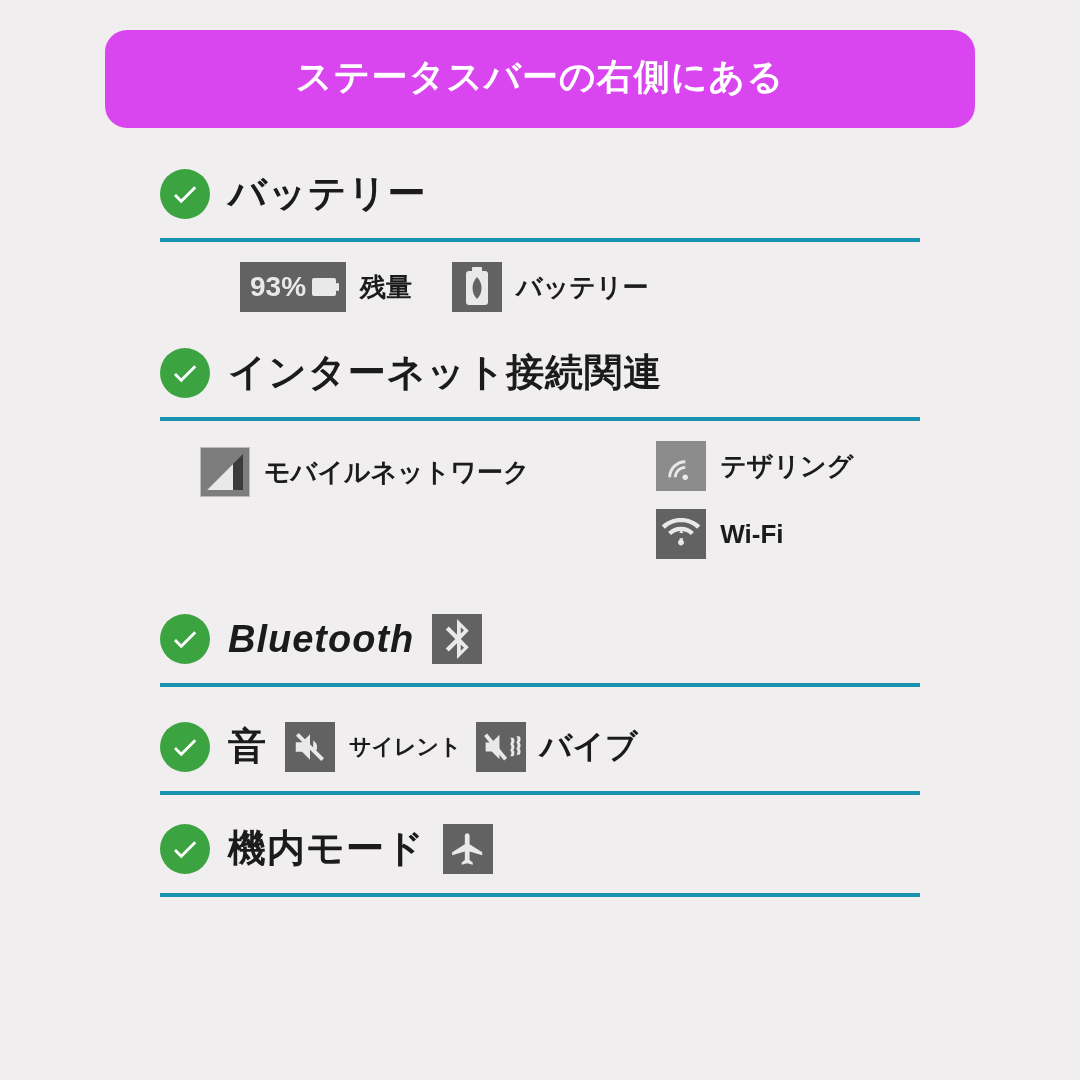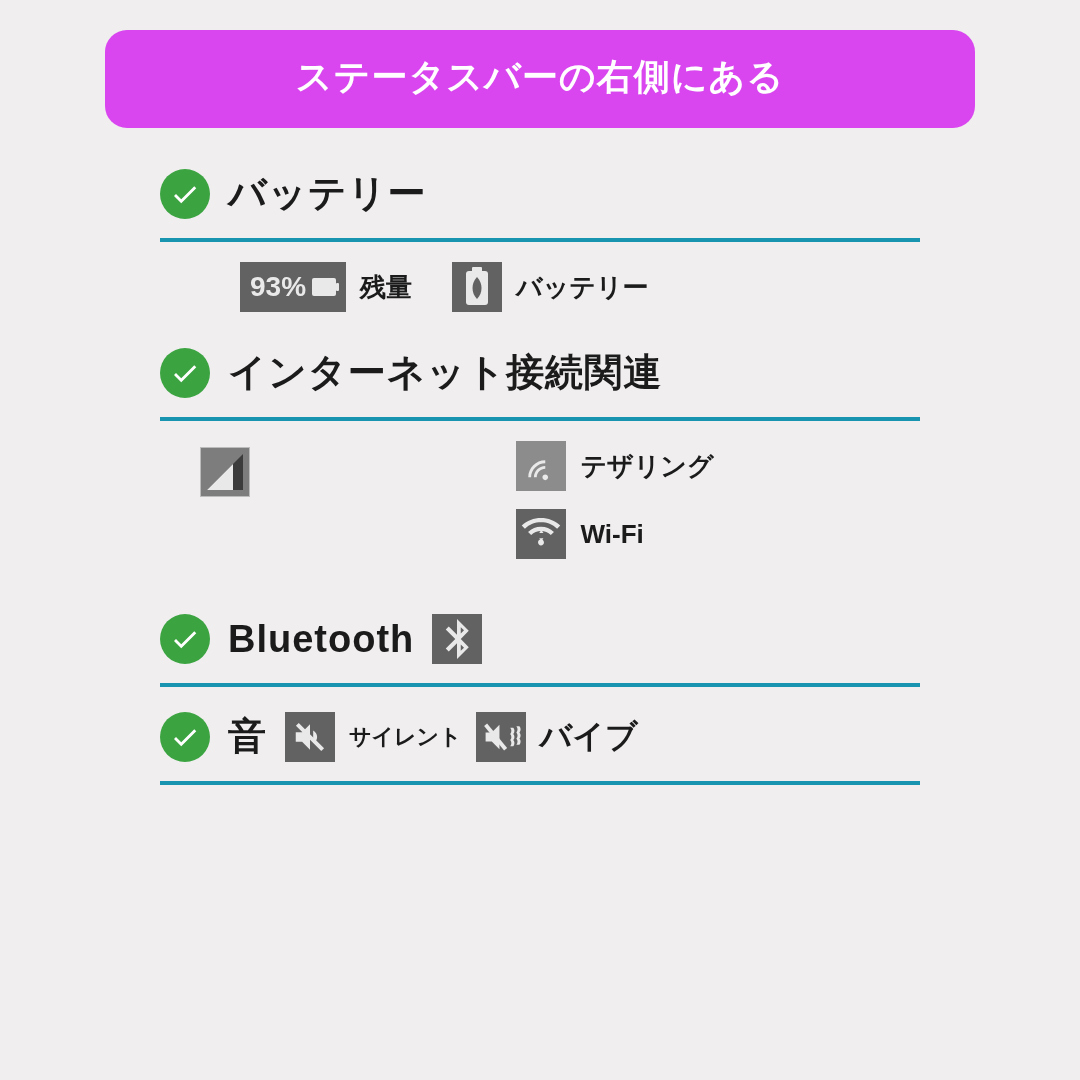--- a/index.html
+++ b/index.html
@@ -147,20 +147,21 @@
       <span class="sec-title">インターネット接続関連</span>
     </div>
     <div class="net-grid">
       <div class="item item-mobile">
         <span class="ico ico-50" style="background:#7d7d7d;border:1px solid #bcbcbc;">
           <svg width="40" height="40" viewBox="0 0 40 40">
               <path d="M2 38 L38 2 L38 38 Z" fill="#3c3c3c"></path>
               <path d="M2 38 L28 12 L28 38 Z" fill="#e9e9e9"></path>
             </svg>
         </span>
+        <span>モバイルネットワーク</span>
       </div>
       <div class="item" style="grid-column:2;">
         <span class="ico ico-50" style="background:#8c8c8c;">
           <svg width="34" height="34" viewBox="0 0 24 24">
               <path fill="#e9e9e9" d="M6 18c0-3.3 2.7-6 6-6v-2c-4.4 0-8 3.6-8 8h2zm-4 0c0-5.5 4.5-10 10-10V6C5.4 6 0 11.4 0 18h2zm10-2c-1.1 0-2 .9-2 2s.9 2 2 2 2-.9 2-2-.9-2-2-2z" transform="translate(3 2)"></path>
             </svg>
         </span>
         <span>テザリング</span>
       </div>
       <div class="item">
@@ -168,21 +169,21 @@
           <svg width="42" height="42" viewBox="0 0 24 24">
               <path fill="#e9e9e9" d="M12 18.5c.9 0 1.7-.8 1.7-1.7S12.9 15 12 15s-1.7.8-1.7 1.7.8 1.8 1.7 1.8zM4.6 10.8l1.8 1.8C7.9 11.1 9.9 10.3 12 10.3s4.1.8 5.6 2.3l1.8-1.8C17.3 8.7 14.8 7.8 12 7.8s-5.3.9-7.4 3zM1 7.2l1.8 1.8C5.4 6.4 8.6 5.3 12 5.3s6.6 1.1 9.2 3.7L23 7.2C20 4.2 16.1 2.8 12 2.8S4 4.2 1 7.2z"></path>
               <path fill="#e9e9e9" d="M15 19l2 3 2-3h-4zM19 14l-2-3-2 3h4z" transform="translate(2 3) scale(.6)"></path>
             </svg>
         </span>
         <span>Wi-Fi</span>
       </div>
     </div>
   </div>
 
-  <div class="section" style="margin-bottom:24px;">
+  <div class="section" style="margin-bottom:34px;font-style:italic;">
     <div class="sec-head">
       <span class="check">
         <svg viewBox="0 0 24 24">
             <path fill="#fff" d="M9 16.2 4.8 12l-1.6 1.6L9 19.4 21 7.4 19.4 5.8z"></path>
           </svg>
       </span>
       <span class="sec-title">Bluetooth</span>
       <span class="ico ico-50">
         <svg width="30" height="40" viewBox="0 0 24 32">
             <path fill="#e9e9e9" d="M12 0v12.6L5.4 6 3 8.4 10.6 16 3 23.6 5.4 26 12 19.4V32l9.4-9.4L15 16l6.4-6.6L12 0zm3 6.6L17.6 9 15 11.6V6.6zm0 18.8v-5L17.6 23 15 25.4z"></path>
@@ -216,14 +217,29 @@
                 <path stroke="#e9e9e9" stroke-width="2.5" d="M3 4l13 16"></path>
                 <path fill="#e9e9e9" d="M19 6c1 1 1 3 0 4 1 1 1 3 0 4 1 1 1 3 0 4l2 0c1-1 1-3 0-4 1-1 1-3 0-4 1-1 1-3 0-4h-2zM23 5c1 1 1 3 0 4 1 1 1 3 0 4 1 1 1 3 0 4l2 0c1-1 1-3 0-4 1-1 1-3 0-4 1-1 1-3 0-4h-2z"></path>
               </svg>
           </span>
           <span>バイブ</span>
         </div>
       </div>
     </div>
   </div>
 
+  <div class="section">
+    <div class="sec-head">
+      <span class="check">
+        <svg viewBox="0 0 24 24">
+            <path fill="#fff" d="M9 16.2 4.8 12l-1.6 1.6L9 19.4 21 7.4 19.4 5.8z"></path>
+          </svg>
+      </span>
+      <span class="sec-title">機内モード</span>
+      <span class="ico ico-50">
+        <svg width="38" height="38" viewBox="0 0 24 24">
+            <path fill="#e9e9e9" d="M21 16v-2l-8-5V3.5C13 2.7 12.3 2 11.5 2S10 2.7 10 3.5V9l-8 5v2l8-2.5V19l-2 1.5V22l3.5-1 3.5 1v-1.5L13 19v-5.5l8 2.5z"></path>
+          </svg>
+      </span>
+    </div>
+  </div>
 
 </div>
 
 </body></html>

